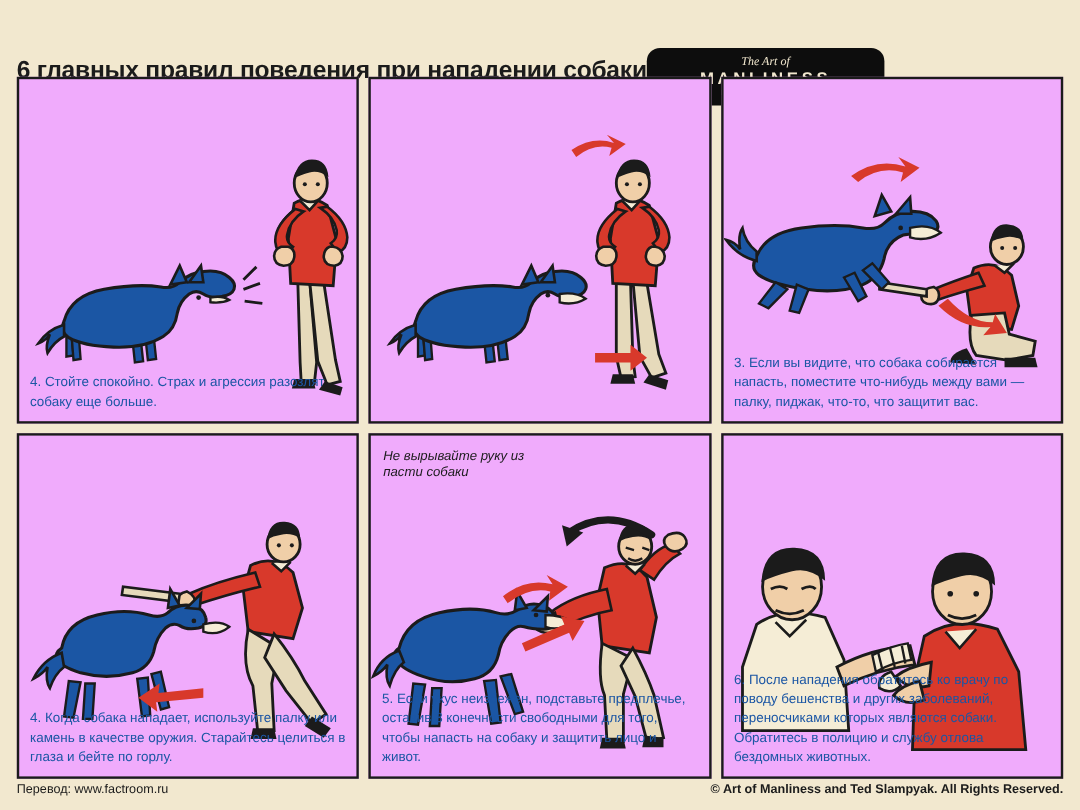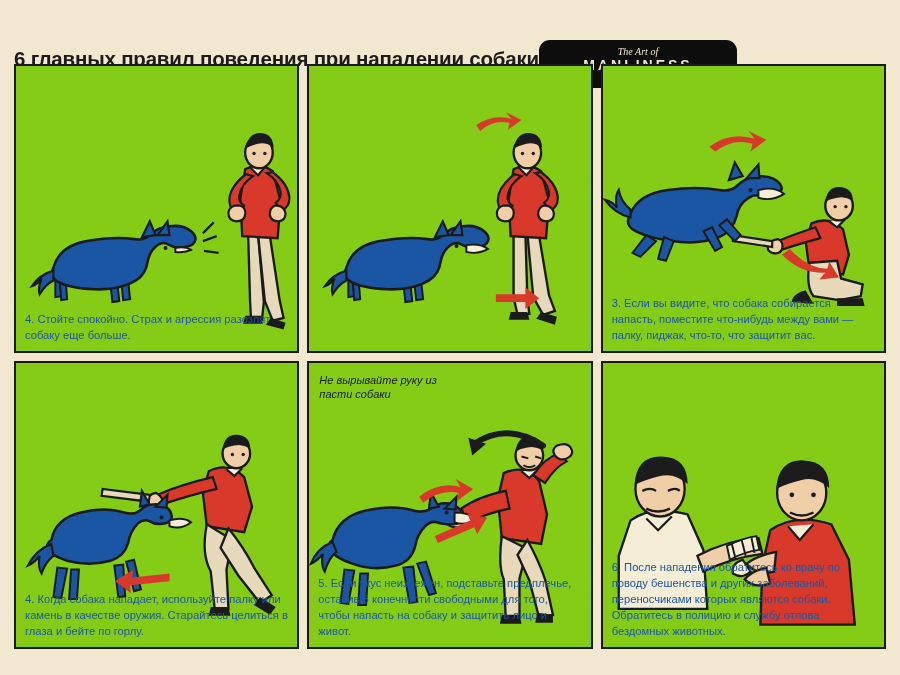--- a/index.html
+++ b/index.html
@@ -53,21 +53,21 @@
   .mustache:before{left:0;transform:rotate(0deg);}
   .mustache:after{right:0;transform:scaleX(-1);}
   
   .grid{
     position:absolute;left:14px;top:64px;width:872px;height:585px;
     display:grid;grid-template-columns:1fr 1fr 1fr;grid-template-rows:1fr 1fr;
     gap:8px;
   }
   .panel{
     position:relative;
-    background:#84cc16;
+    background:#f0abfc;
     border:2px solid #1b1b1b;
     overflow:hidden;
   }
   .art{position:absolute;left:0;right:0;top:0;bottom:0;}
   .caption{
     position:absolute;left:0;right:0;bottom:0;
     color:#1b56a4;
     font-size:11.2px;line-height:1.42;
     padding:6px 9px 7px 9px;
     font-family:"Liberation Sans", sans-serif;
@@ -351,14 +351,18 @@
           <path d="M176 192 q-20 4 -30 12 q10 12 28 8z" fill="#f0cfa8" stroke="#1b1b1b" stroke-width="2.4"></path>
           <path d="M166 208 q-16 4 -22 12 q10 10 26 4z" fill="#f0cfa8" stroke="#1b1b1b" stroke-width="2.4"></path>
           <path d="M142 200 q-12 4 -10 14 q10 6 18 -2z" fill="#f5edd6" stroke="#1b1b1b" stroke-width="2.2"></path>
         </g>
       </svg>
       <div class="caption">6. После нападения обратитесь ко врачу по поводу бешенства и других заболеваний, переносчиками которых являются собаки. Обратитесь в полицию и службу отлова бездомных животных.</div>
     </div>
 
   </div>
 
+  <div class="footer">
+    <div class="left">Перевод: www.factroom.ru</div>
+    <div class="right">© Art of Manliness and Ted Slampyak. All Rights Reserved.</div>
+  </div>
 
 </div>
 
 </body></html>

